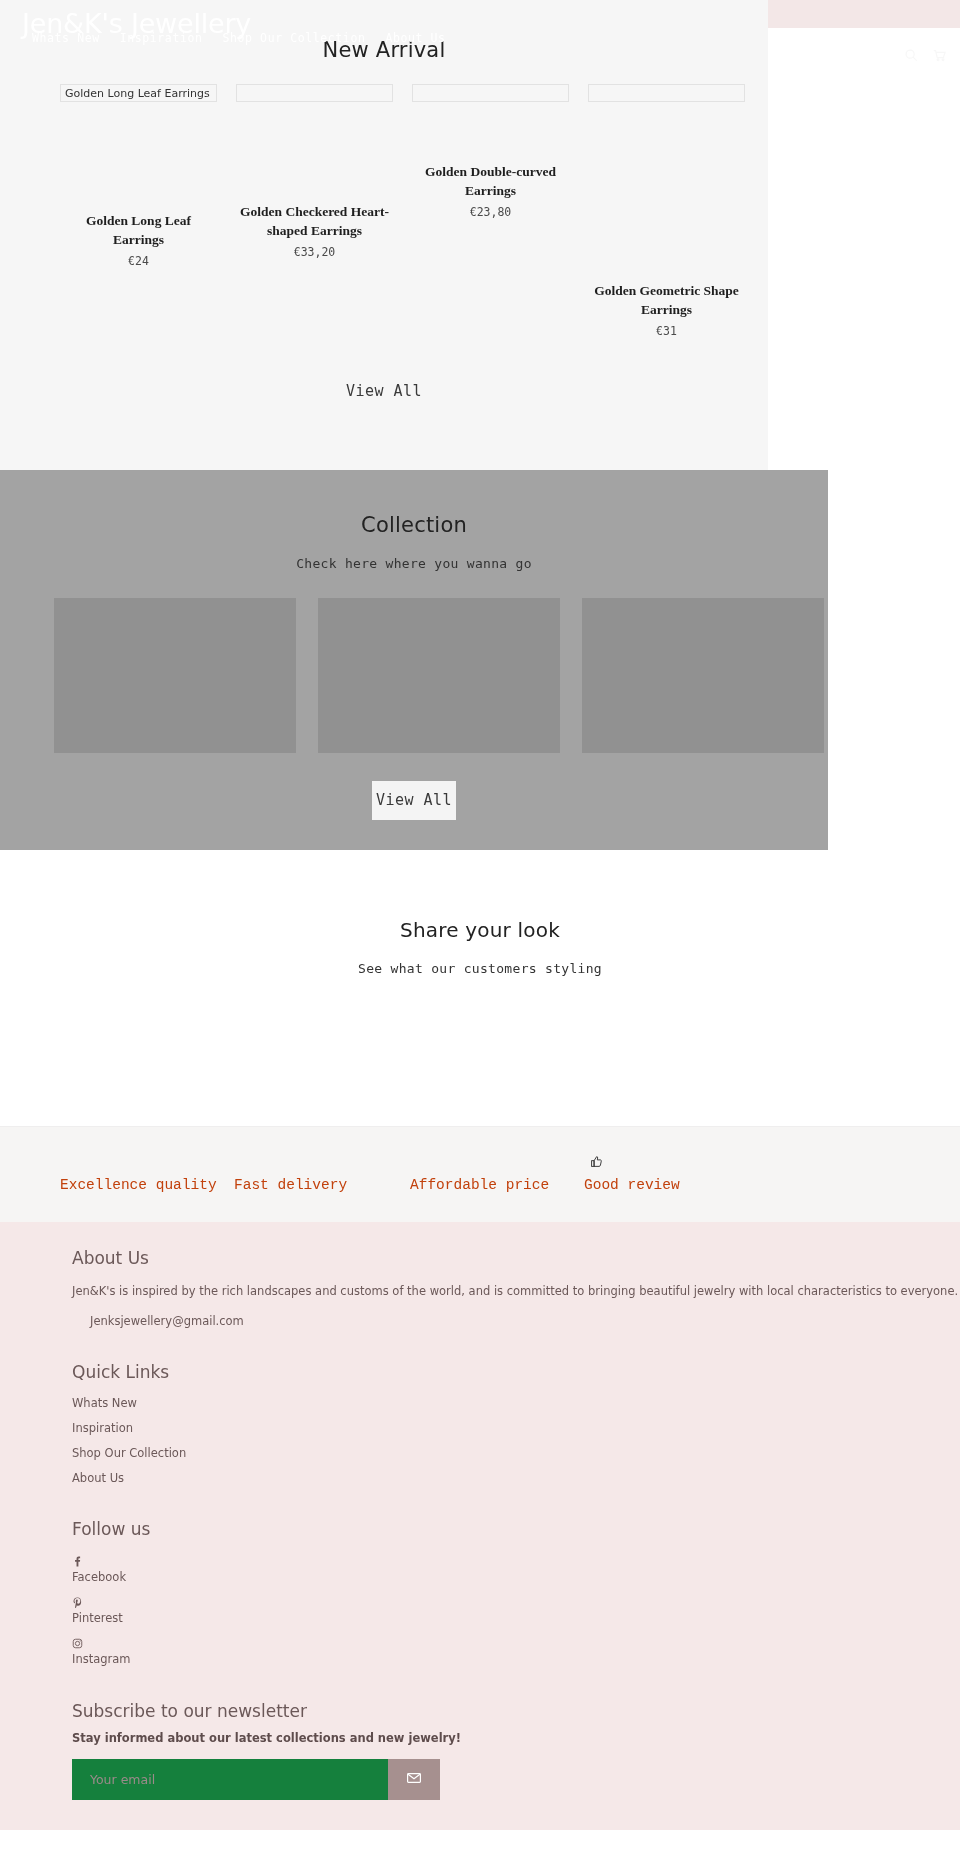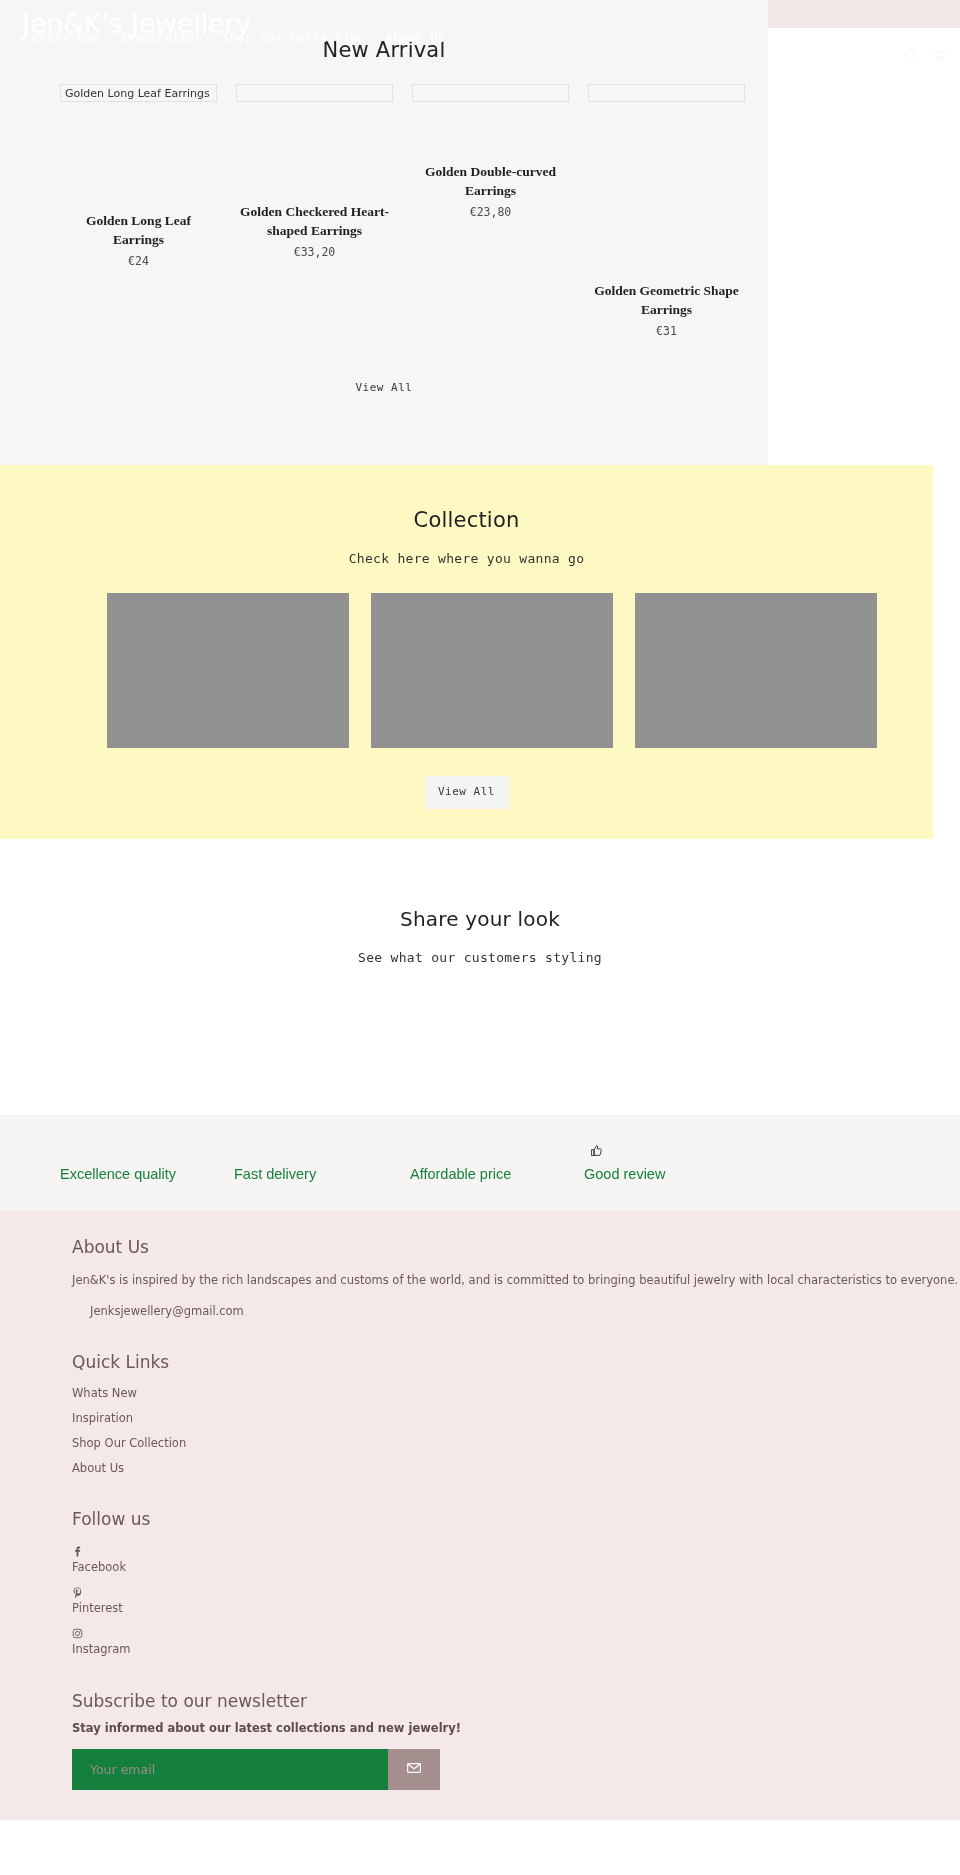--- a/index.html
+++ b/index.html
@@ -126,36 +126,36 @@
     text-align: center;
     margin-top: 5px;
   }
 
   .viewall-btn {
     display: block;
     margin: 0 auto;
     background: #f4f4f4;
     border: none;
     font-family: "DejaVu Sans Mono", monospace;
-    font-size: 11px;
+    font-size: 15px;
     color: #3a3a3a;
     letter-spacing: 0.5px;
     line-height: 1.35;
     width: 84px;
     padding: 9px 0;
     text-align: center;
     cursor: pointer;
   }
   .viewall-flat { background: transparent; }
 
   
   .collection {
     position: relative;
-    width: 933px;
-    background: #fef9c3;
+    width: 828px;
+    background: #a3a3a3;
     padding-top: 43px;
     padding-bottom: 30px;
   }
   .coll-grid {
     display: flex;
     gap: 22px;
     margin: 27px auto 0;
     width: 820px;
     justify-content: flex-start;
     padding-left: 50px;
@@ -181,23 +181,23 @@
   .features {
     width: 960px;
     background: #f6f5f4;
     height: 96px;
     position: relative;
     border-top: 1px solid #efeeee;
   }
   .feature {
     position: absolute;
     top: 50px;
-    font-family: Liberation Sans, sans-serif;
+    font-family: Liberation Mono, monospace;
     font-size: 14.5px;
-    color: #15803d;
+    color: #c2410c;
     white-space: nowrap;
   }
   .feature .thumb-icon {
     position: absolute;
     left: 6px; top: -22px;
     width: 13px; height: 13px;
     color: #2a2a2a;
   }
 
   

